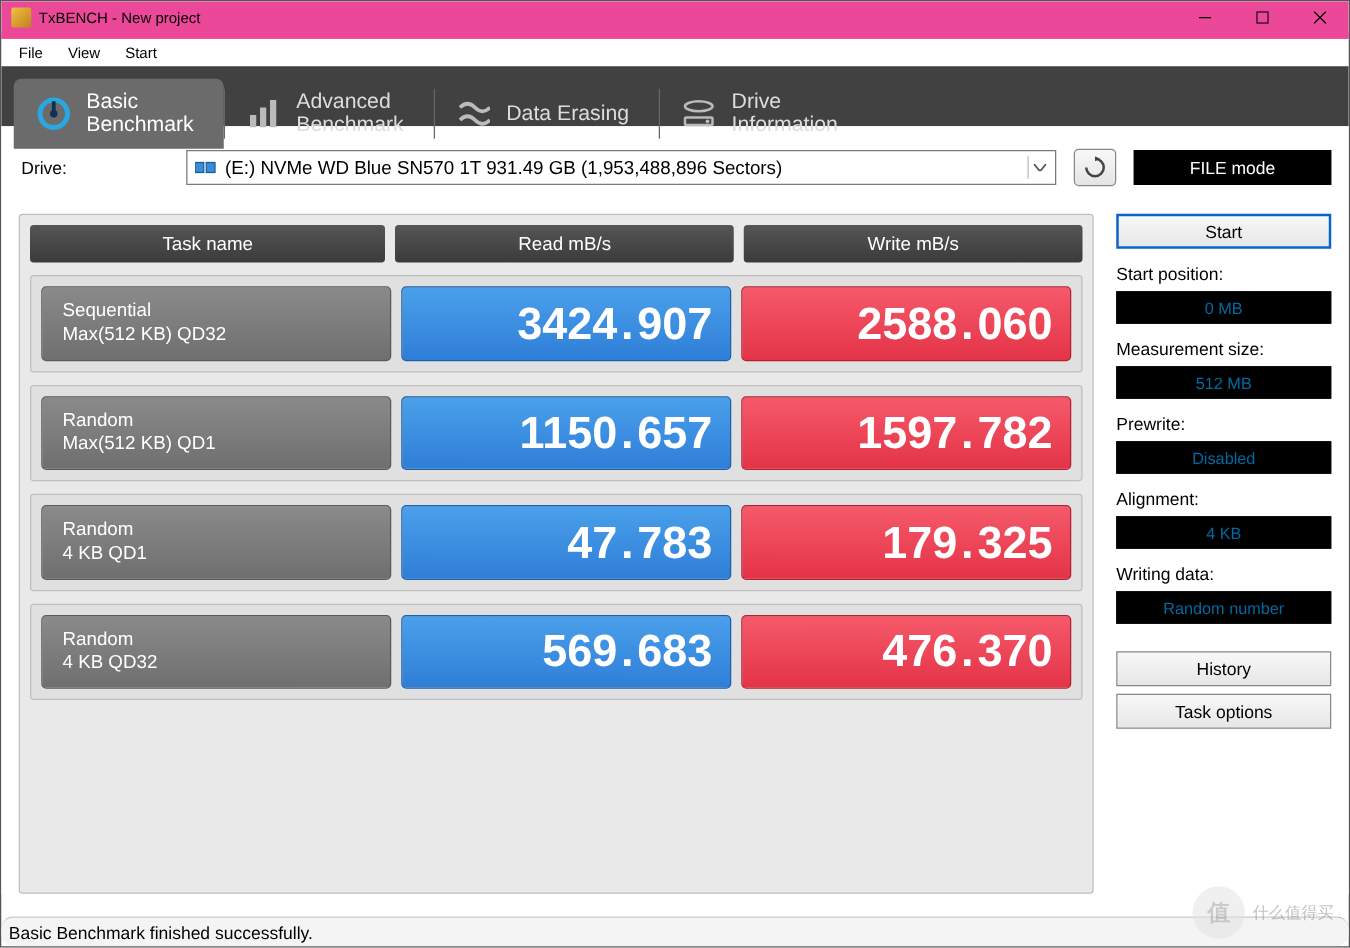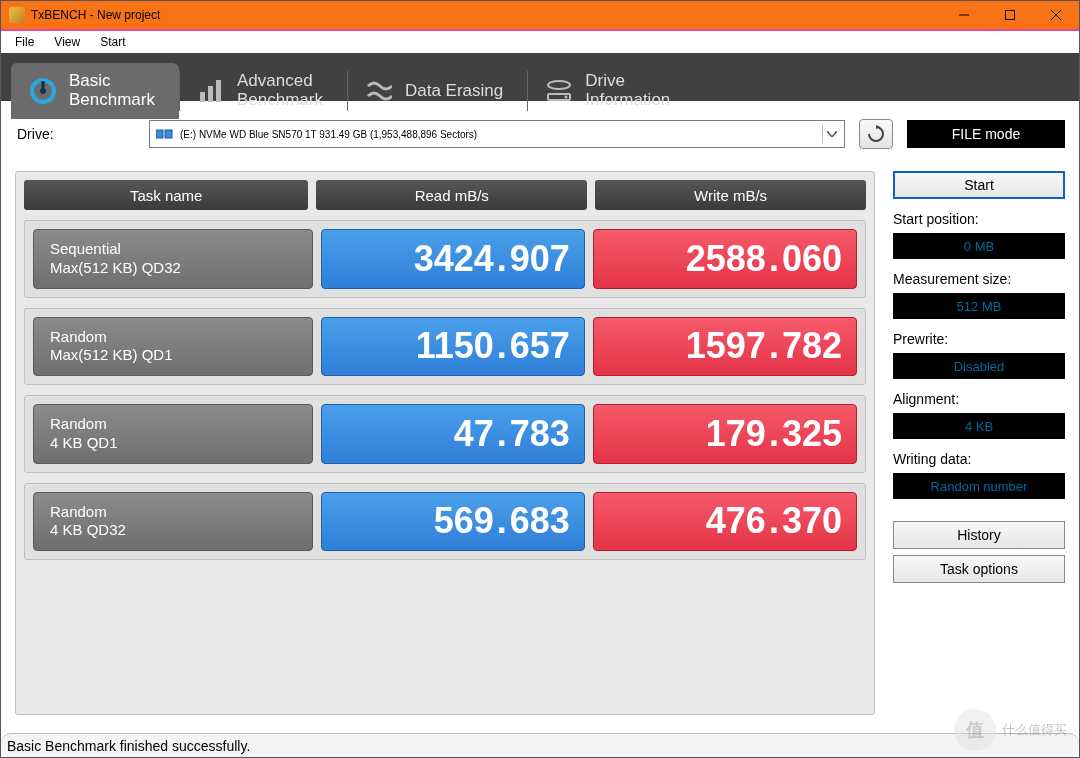--- a/index.html
+++ b/index.html
@@ -1,19 +1,19 @@
 <!DOCTYPE html>
 <html><head>
 <meta charset="utf-8">
 <style>
 * { box-sizing: border-box; margin: 0; padding: 0; font-family: "Segoe UI", Tahoma, sans-serif; }
 body { background: #fff; width: 1080px; height: 758px; overflow: hidden; border: 1px solid #555; position: relative; }
 
 
-.titlebar { height: 30px; display: flex; align-items: center; background: #f97316; border-bottom: 2px solid #ec4899; }
+.titlebar { height: 30px; display: flex; align-items: center; background: #ec4899; border-bottom: 5px solid #ec4899; }
 .titlebar .app-icon { width: 16px; height: 16px; margin: 0 6px 0 8px; background: linear-gradient(135deg,#f0c040,#c08020); border-radius:2px; }
 .titlebar .title { font-size: 12px; color: #000; flex: 0 0 auto; }
 .titlebar .spacer { flex: 1; }
 .win-btn { width: 46px; height: 30px; display: flex; align-items: center; justify-content: center; font-size: 12px; cursor: default; }
 .win-btn svg { width: 10px; height: 10px; }
 
 
 .menubar { height: 22px; display: flex; align-items: center; padding: 0 6px; font-size: 12px; gap: 4px; }
 .menubar span { padding: 2px 8px; cursor: default; }
 
@@ -25,21 +25,21 @@
 .tab:first-child::before { display:none; }
 .tab .tab-icon { width: 28px; height: 28px; display: flex; align-items: center; justify-content: center; }
 .tab .tab-text { line-height: 1.1; }
 
 
 .content { background: #fff; padding: 18px 14px 0 14px; display: flex; flex-direction: column; height: calc(100% - 30px - 22px - 66px - 24px); }
 
 
 .drive-row { display: flex; align-items: center; gap: 14px; margin-bottom: 22px; }
 .drive-label { font-size: 14px; width: 120px; padding-left: 2px; }
-.drive-select { flex: 1; height: 28px; border: 1px solid #7a7a7a; background: #fff; display: flex; align-items: center; padding: 4px 6px; font-size: 10px; position: relative; }
+.drive-select { flex: 1; height: 28px; border: 1px solid #7a7a7a; background: #fff; display: flex; align-items: center; padding: 4px 6px; font-size: 15px; position: relative; }
 .drive-select .disk-icon { width: 18px; height: 14px; margin-right: 6px; display:flex; align-items:center; }
 .drive-select .chev { position: absolute; right: 4px; top: 4px; bottom: 4px; width: 18px; display:flex; align-items:center; justify-content:center; border-left: 1px solid #bbb; }
 .refresh-btn { width: 34px; height: 30px; border: 1px solid #888; background: linear-gradient(#f8f8f8,#e4e4e4); border-radius: 4px; display:flex; align-items:center; justify-content:center; }
 .file-mode { width: 158px; height: 28px; background: #000; color: #fff; display:flex; align-items:center; justify-content:center; font-size: 14px; border: 1px solid #000; }
 
 
 .main-row { display: flex; gap: 18px; flex: 1; }
 .results { flex: 1; background: #e9e9e9; border: 1px solid #bfbfbf; border-radius: 3px; padding: 8px; display: flex; flex-direction: column; gap: 10px; }
 .sidebar { width: 172px; display: flex; flex-direction: column; gap: 6px; }
 

